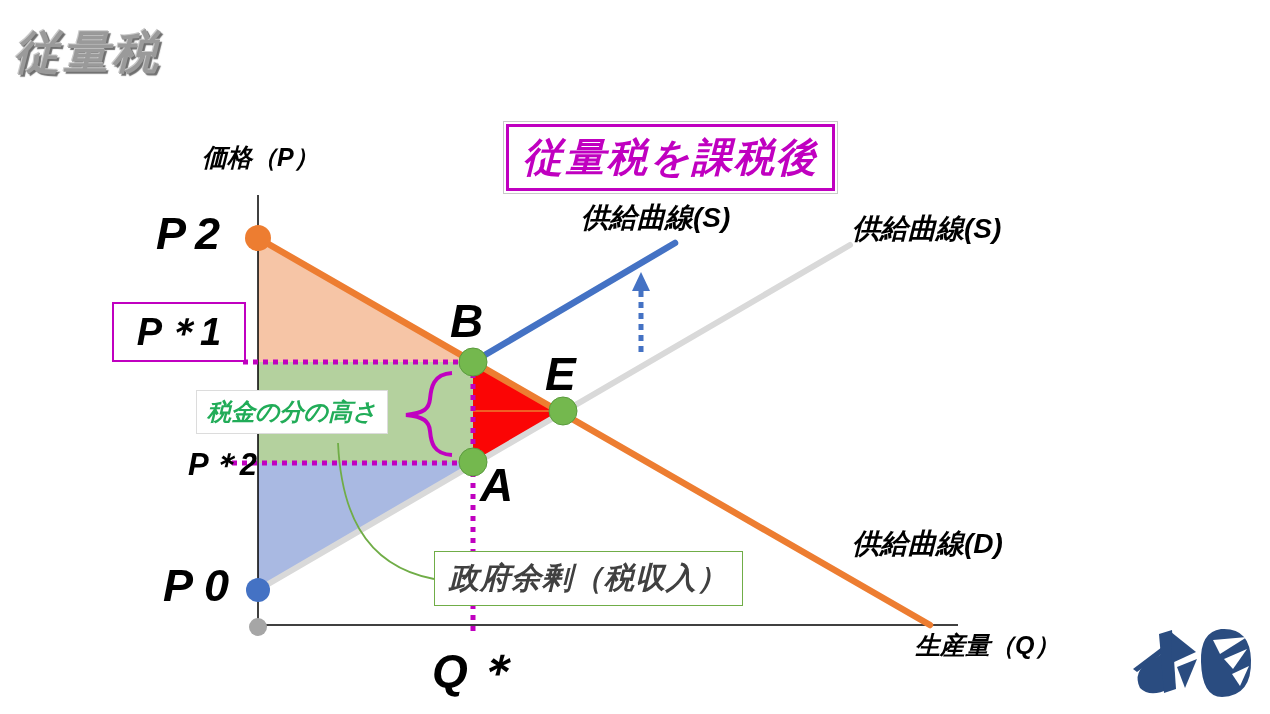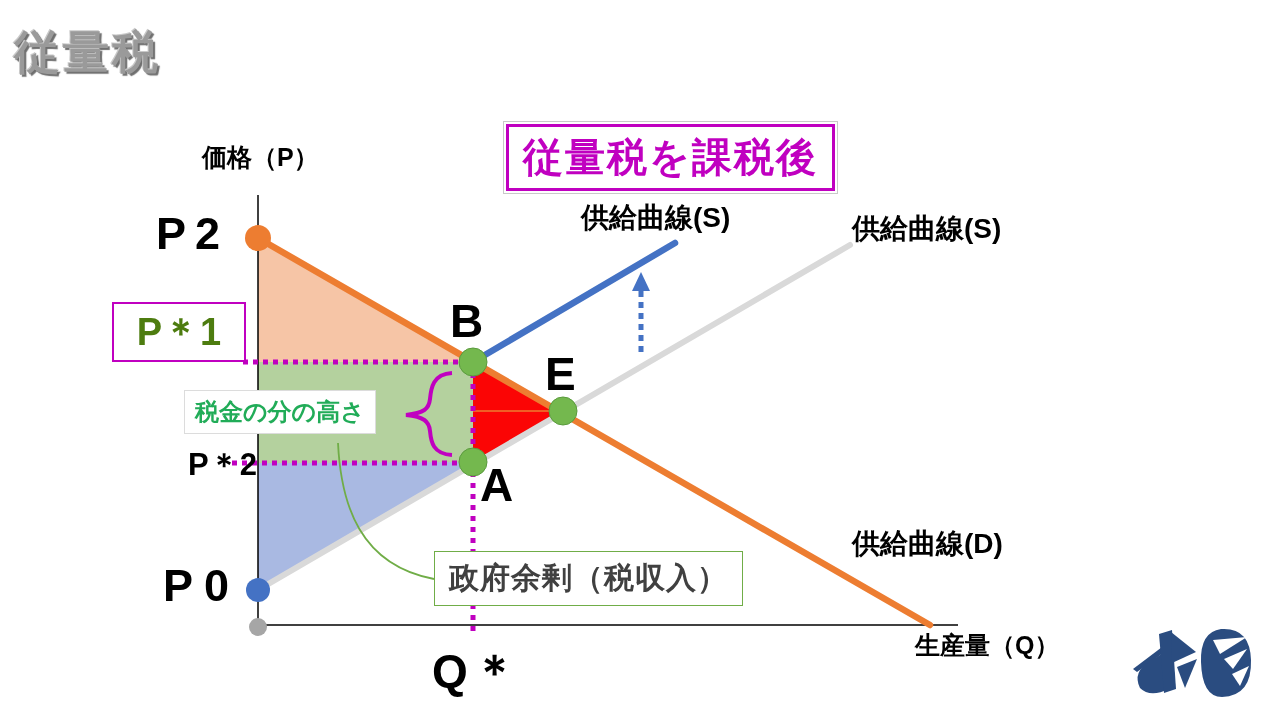--- a/index.html
+++ b/index.html
@@ -1,32 +1,32 @@
 <!DOCTYPE html>
 <html><head>
 <meta charset="utf-8">
 <style>
   html,body{margin:0;padding:0;background:#fff;}
   #slide{position:relative;width:1270px;height:714px;background:#fff;overflow:hidden;
-         font-family:"Liberation Sans",sans-serif;}
+         font-family:"Liberation Sans",sans-serif;font-style:italic;}
   .abs{position:absolute;white-space:nowrap;}
   .bold{font-weight:bold;color:#000;}
   #title{left:14px;top:22px;font-size:46px;font-weight:bold;color:#9a9a9a;letter-spacing:3px;
          text-shadow:-1px -1px 0 #c9c9c9,2px 2px 1px #6f6f6f;}
   #banner{left:506px;top:124px;background:#fff;border:3px solid #C000C0;outline:1px solid #c9c9c9;
           outline-offset:2px;padding:3px 14px;font-size:40px;font-weight:bold;color:#C000C0;letter-spacing:2px;}
   .axis-label{font-size:25px;}
   .curve-label{font-size:28px;}
   .big-label{font-size:45px;}
   #p2-label{left:156px;top:208px;letter-spacing:9px;}
   #p0-label{left:163px;top:560px;letter-spacing:11px;text-align:center;}
   #pstar1-box{left:112px;top:302px;width:130px;height:56px;border:2px solid #C000C0;background:#fff;
-              display:flex;align-items:center;justify-content:center;font-size:38px;font-weight:bold;color:#4d7c0f;}
+              display:flex;align-items:center;justify-content:center;font-size:38px;font-weight:bold;color:#000000;}
   #pstar2-label{left:149px;top:444px;font-size:31px;margin-left:39px;}
-  #tax-height-box{left:184px;top:390px;background:#fff;border:1px solid #dcdcdc;padding:5px 10px;
+  #tax-height-box{left:196px;top:390px;background:#fff;border:1px solid #dcdcdc;padding:5px 10px;
                   font-size:24px;font-weight:bold;color:#21AC58;}
   #gov-surplus-box{left:434px;top:551px;background:#fff;border:1px solid #70AD47;padding:6px 14px;
                    font-size:30px;font-weight:bold;color:#404040;letter-spacing:1px;}
   #b-label{left:450px;top:294px;font-size:46px;}
   #e-label{left:545px;top:347px;font-size:46px;}
   #a-label{left:480px;top:458px;font-size:46px;}
   #q-star-label{left:432px;top:641px;font-size:46px;letter-spacing:4px;}
   #supply-new-label{left:581px;top:199px;}
   #supply-old-label{left:852px;top:210px;}
   #demand-label{left:852px;top:525px;}

